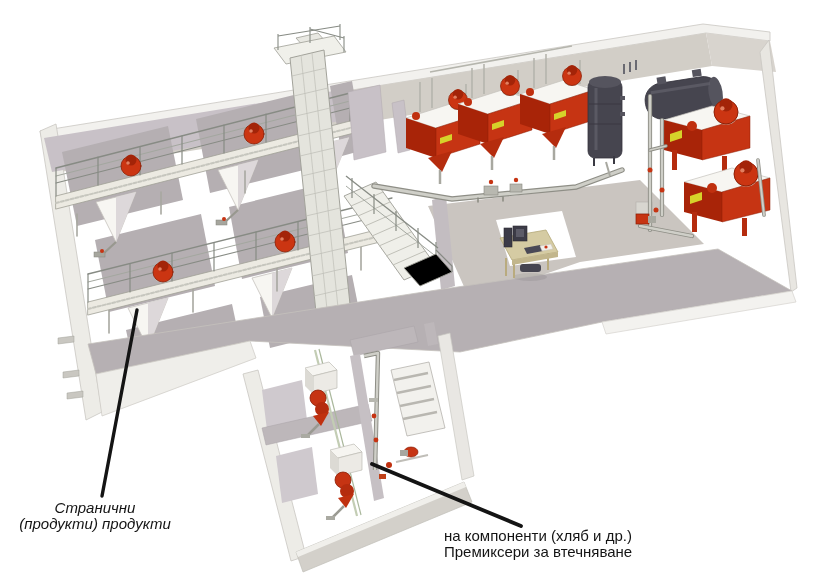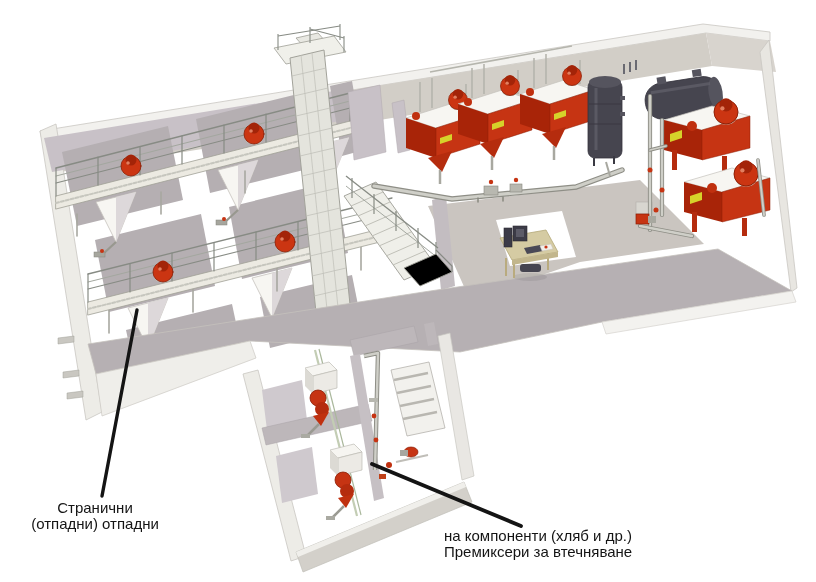--- a/index.html
+++ b/index.html
@@ -1,20 +1,20 @@
 <!DOCTYPE html>
 <html><head>
 <meta charset="utf-8">
 <style>
   html,body{margin:0;padding:0;background:#ffffff;}
   .stage{position:relative;width:816px;height:582px;background:#ffffff;overflow:hidden;
          font-family:"Liberation Sans",sans-serif;}
   .stage svg{position:absolute;left:0;top:0;}
   .label{position:absolute;color:#141414;font-size:15px;line-height:16px;}
-  .label-left{left:14px;top:500px;width:162px;text-align:center;}
+  .label-left{left:14px;top:500px;width:162px;text-align:center;font-style:italic;}
   .label-right{left:444px;top:528px;width:240px;text-align:left;}
 </style>
 </head>
 <body>
 
 <div class="stage">
 <svg width="816" height="582" viewBox="0 0 816 582">
   <defs>
     <g id="screwfeeder">
       <line x1="0" y1="0" x2="-13" y2="12" stroke="#98988f" stroke-width="2.2"></line>
@@ -348,19 +348,19 @@
   </g>
 
   <g stroke="#141414" stroke-linecap="round">
     <line x1="137" y1="310" x2="102" y2="496" stroke-width="3.4"></line>
     <line x1="372" y1="464" x2="521" y2="526" stroke-width="3.8"></line>
   </g>
 </svg>
 
 <div class="label label-left">
   <div>Странични</div>
-  <div>(отпадни) отпадни</div>
+  <div>(продукти) продукти</div>
 </div>
 <div class="label label-right">
   <div>на компоненти (хляб и др.)</div>
   <div>Премиксери за втечняване</div>
 </div>
 </div>
 
 </body></html>

